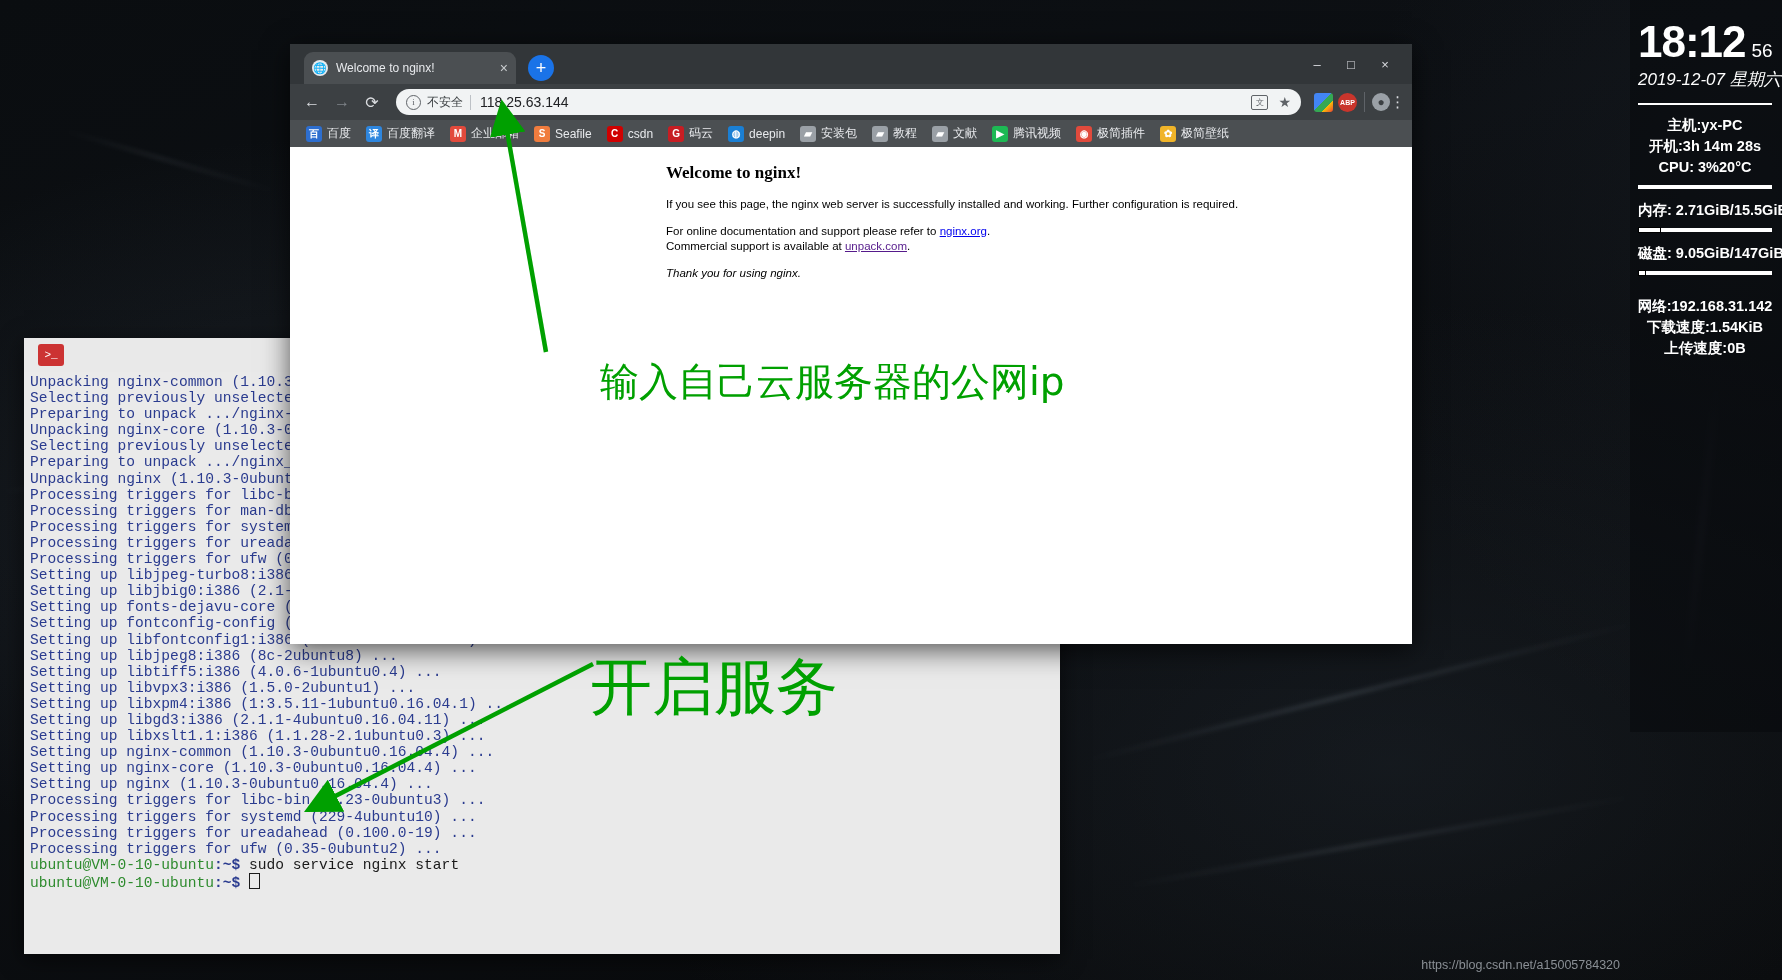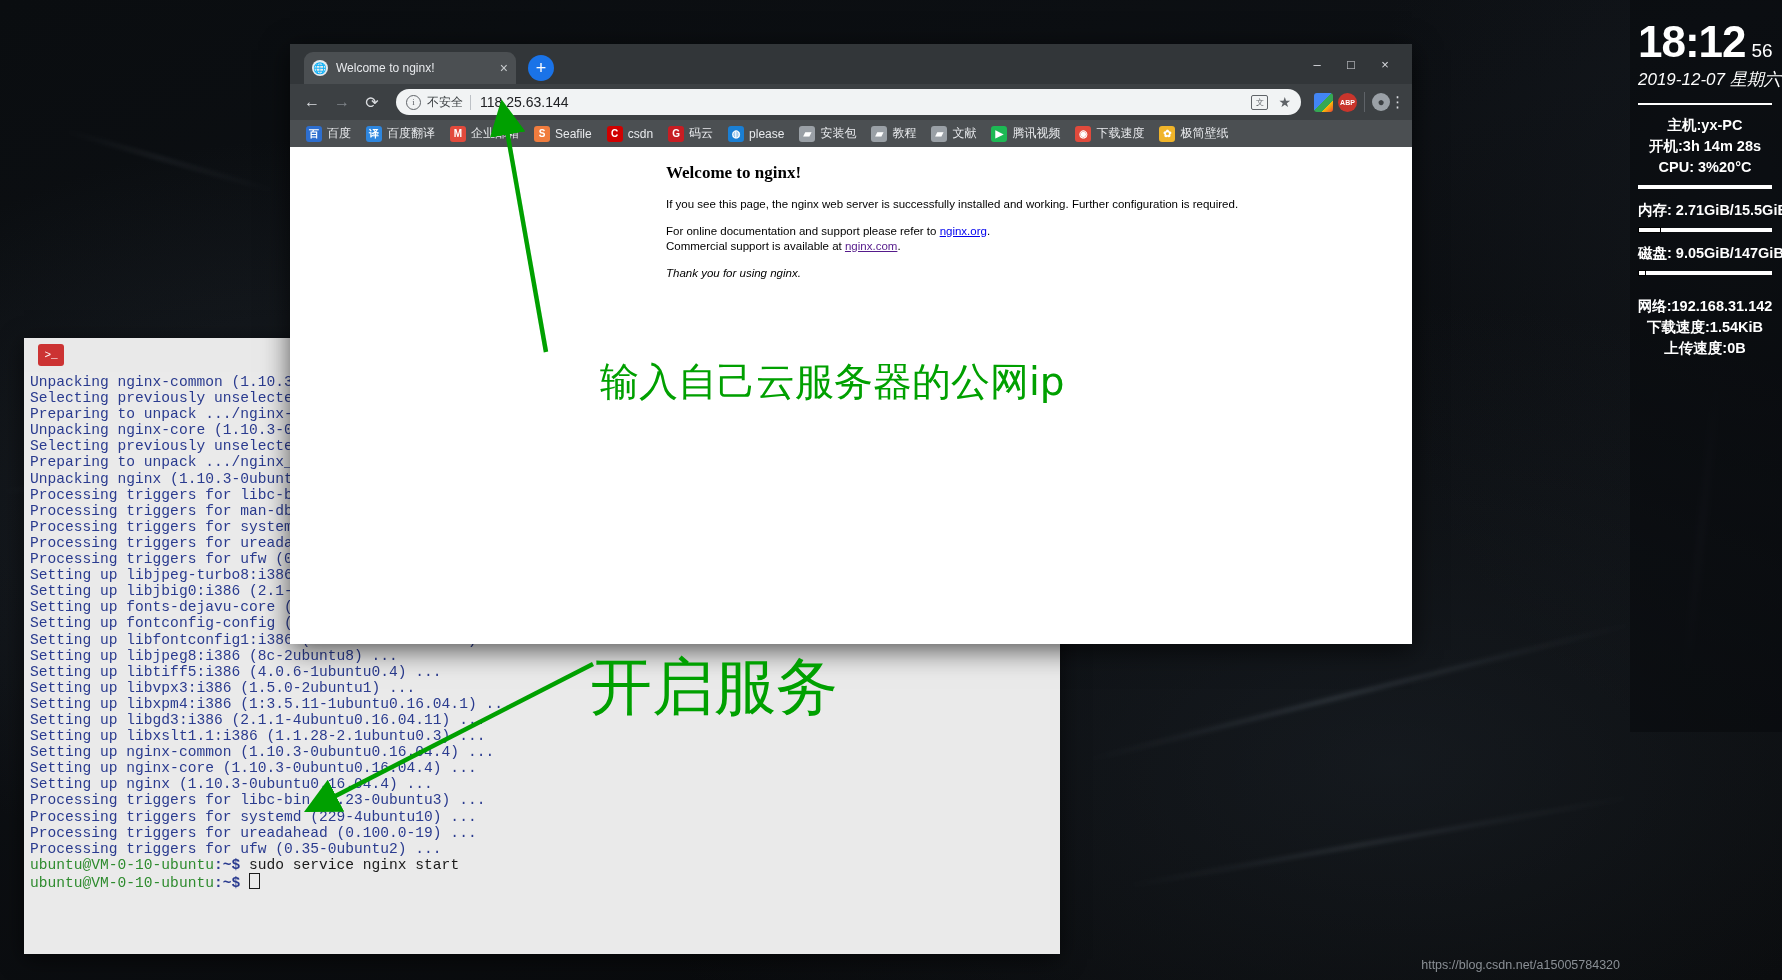--- a/index.html
+++ b/index.html
@@ -266,55 +266,55 @@
       <div class="bm">
         <span class="bm-ico" style="background: rgb(208, 0, 0);">C</span>
         <span class="bm-label">csdn</span>
       </div>
       <div class="bm">
         <span class="bm-ico" style="background: rgb(199, 29, 35);">G</span>
         <span class="bm-label">码云</span>
       </div>
       <div class="bm">
         <span class="bm-ico" style="background: rgb(26, 127, 212);">◍</span>
-        <span class="bm-label">please</span>
+        <span class="bm-label">deepin</span>
       </div>
       <div class="bm">
         <span class="bm-ico" style="background: rgb(154, 160, 166);">▰</span>
         <span class="bm-label">安装包</span>
       </div>
       <div class="bm">
         <span class="bm-ico" style="background: rgb(154, 160, 166);">▰</span>
         <span class="bm-label">教程</span>
       </div>
       <div class="bm">
         <span class="bm-ico" style="background: rgb(154, 160, 166);">▰</span>
         <span class="bm-label">文献</span>
       </div>
       <div class="bm">
         <span class="bm-ico" style="background: rgb(29, 185, 84);">▶</span>
         <span class="bm-label">腾讯视频</span>
       </div>
       <div class="bm">
         <span class="bm-ico" style="background: rgb(224, 74, 60);">◉</span>
-        <span class="bm-label">下载速度</span>
+        <span class="bm-label">极简插件</span>
       </div>
       <div class="bm">
         <span class="bm-ico" style="background: rgb(240, 180, 41);">✿</span>
         <span class="bm-label">极简壁纸</span>
       </div>
     </div>
 
   <div id="page">
     <div id="page-inner">
       <h1>Welcome to nginx!</h1>
       <p>If you see this page, the nginx web server is successfully installed and working. Further configuration is required.</p>
       <p>
         <span>For online documentation and support please refer to </span><a class="blue" href="#">nginx.org</a><span>.</span><br>
-        <span>Commercial support is available at </span><a href="#">nginx.com</a><span>.</span>
+        <span>Commercial support is available at </span><a href="#">unpack.com</a><span>.</span>
       </p>
       <p><em>Thank you for using nginx.</em></p>
     </div>
   </div>
 </div>
 
 <div id="annot">
   <svg width="1782" height="980" style="position:absolute;left:0;top:0;">
     <defs>
       <marker id="ah" markerWidth="8" markerHeight="8" refX="6" refY="4" orient="auto">

